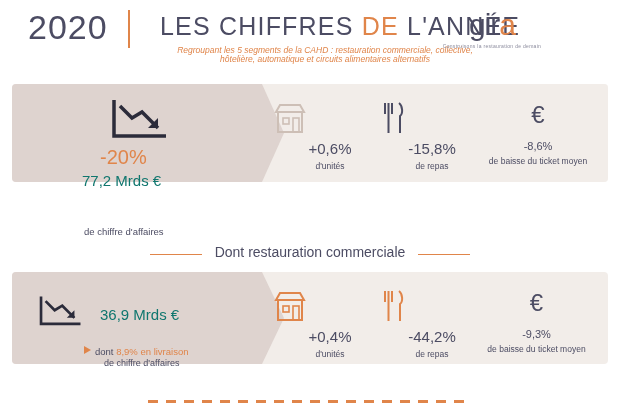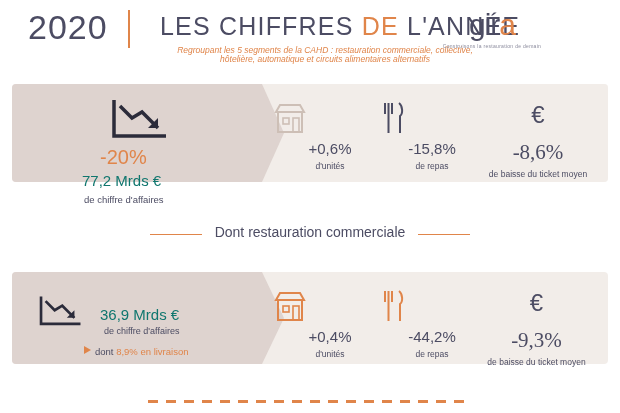--- a/index.html
+++ b/index.html
@@ -74,21 +74,21 @@
   .chart-icon{position:absolute;left:98px;top:14px;width:58px;height:42px;}
   .band2 .chart-icon{left:26px;top:22px;width:44px;height:34px;}
 
   .bigpct{
     position:absolute;font-size:20px;color:#e0854a;font-weight:400;
   }
   .bigval{
     position:absolute;font-size:15px;color:#0f766e;
   }
   .smalllabel{
-    position:absolute;font-size:9.5px;color:#4c4c63;
+    position:absolute;font-size:9.5px;color:#4c4c63;margin-top:32px;
   }
   .b1-pct{left:88px;top:62px;}
   .b1-val{left:70px;top:88px;}
   .b1-lab{left:72px;top:110px;}
 
   .b2-pct{left:110px;top:10px;}
   .b2-val{left:88px;top:34px;}
   .b2-lab{left:92px;top:54px;font-size:9px;}
   .b2-deliv{
     position:absolute;left:72px;top:74px;font-size:9.5px;color:#4c4c63;text-align:center;
@@ -101,32 +101,32 @@
     border-bottom:4.5px solid transparent;
     margin-right:4px;vertical-align:1px;
   }
   
   .metric{
     position:absolute;text-align:center;width:120px;
   }
   .metric .ico{height:40px;display:block;}
   .metric .pct{font-size:15px;color:#4c4c63;margin-top:2px;}
   .metric .lab{font-size:8.5px;color:#4c4c63;margin-top:4px;}
-  .m-euro .pct{font-size:21px;font-family:Liberation Serif, serif;}
+  .m-euro .pct{font-size:11px;}
 
   .b1 .m1{left:258px;top:14px;}
   .b1 .m2{left:360px;top:14px;}
   .b1 .m3{left:456px;top:14px;width:140px;}
   .b2 .m1{left:258px;top:14px;}
   .b2 .m2{left:360px;top:14px;}
   .b2 .m3{left:452px;top:14px;width:145px;}
 
   
   .mid{
-    position:absolute;left:0;top:220px;width:620px;height:28px;
+    position:absolute;left:0;top:240px;width:620px;height:28px;
   }
   .mid .line{
     position:absolute;top:14px;height:1px;background:#e0854a;
   }
   .mid .l1{left:150px;width:52px;}
   .mid .l2{right:150px;width:52px;}
   .mid .txt{
     position:absolute;left:0;right:0;top:4px;text-align:center;
     font-size:14px;color:#4c4c63;
   }

